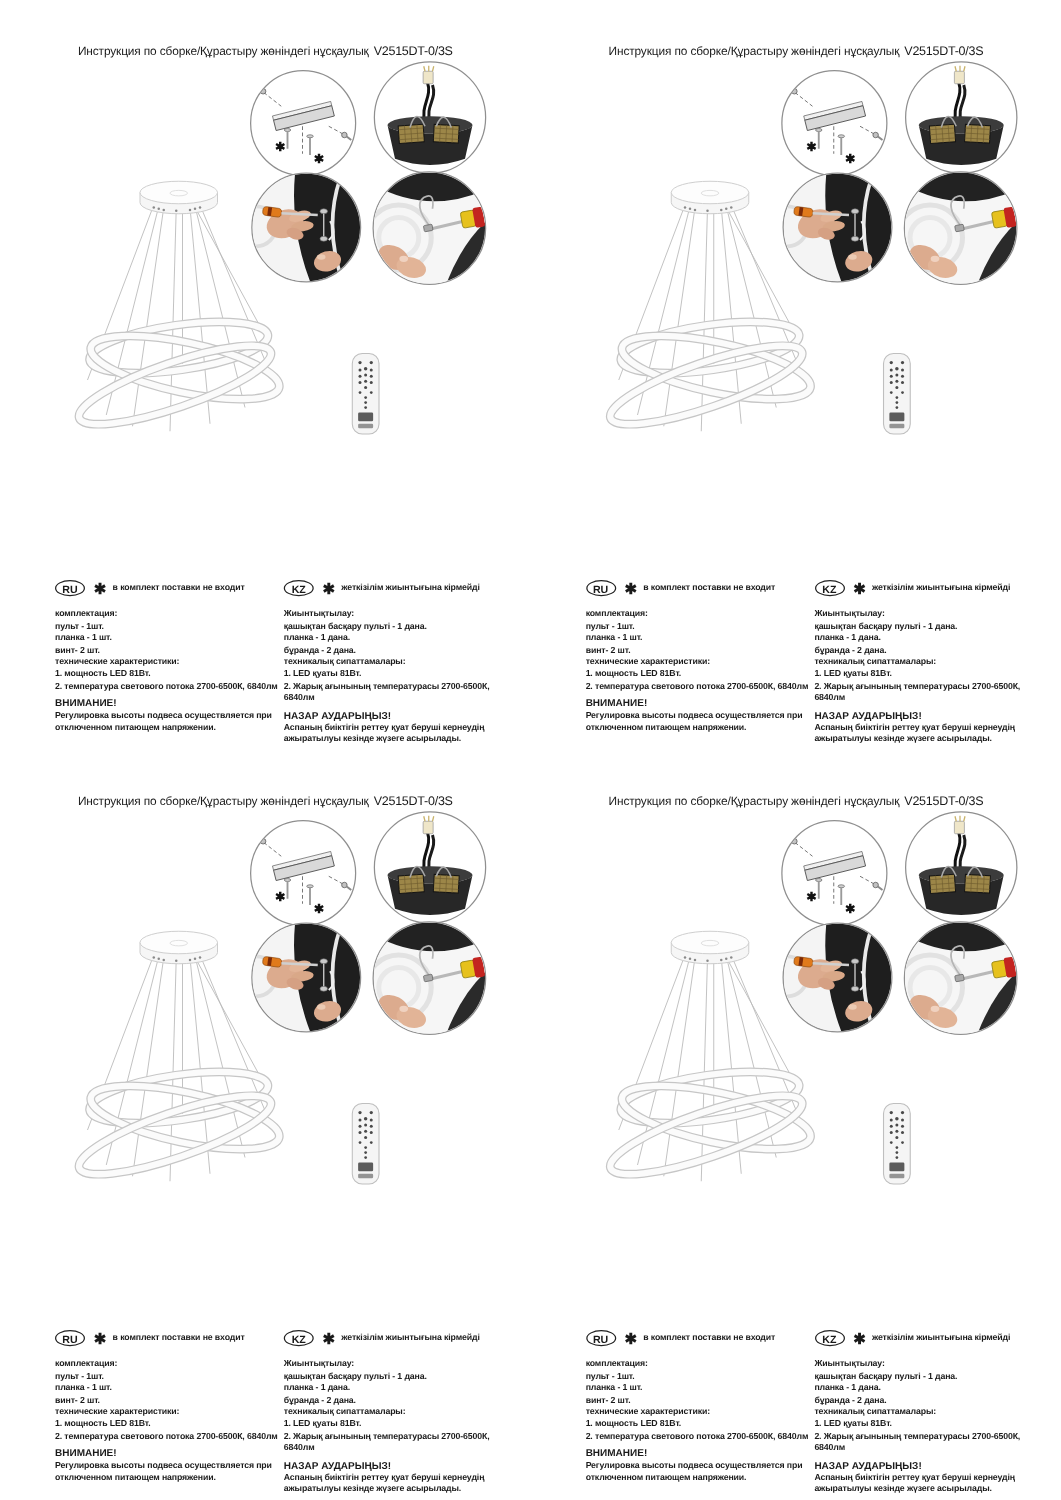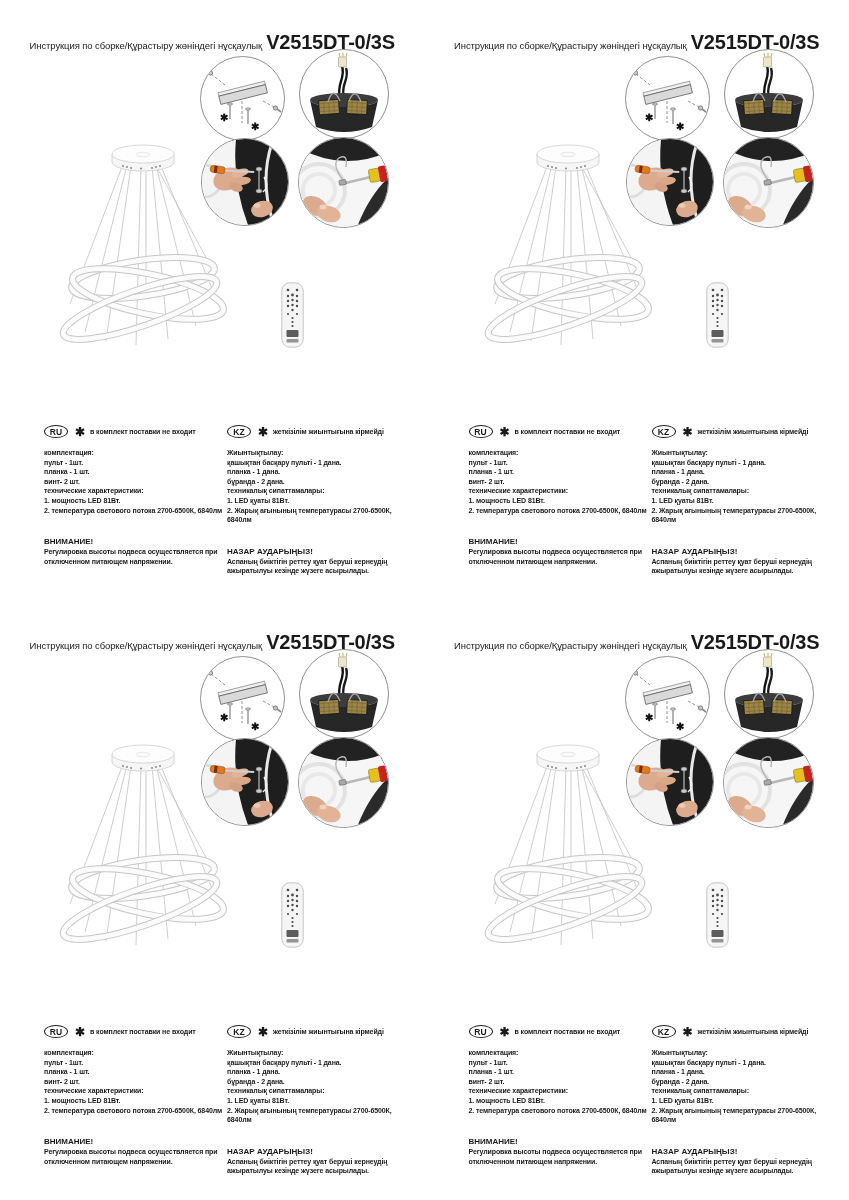--- a/index.html
+++ b/index.html
@@ -3,43 +3,43 @@
 <meta charset="utf-8">
 <style>
   html,body{margin:0;padding:0;background:#ffffff;}
   body{width:849px;height:1200px;font-family:"Liberation Sans",sans-serif;color:#1a1a1a;}
   #page{position:relative;width:849px;height:1200px;display:grid;
         grid-template-columns:424.5px 424.5px;grid-template-rows:600px 600px;}
   .panel{position:relative;width:424.5px;height:600px;overflow:hidden;}
 
   .title{position:absolute;top:31px;left:0;width:100%;text-align:center;white-space:nowrap;}
   .title .t-small{font-size:9.5px;font-weight:normal;letter-spacing:-0.1px;}
-  .title .t-model{font-size:20px;font-weight:bold;margin-left:4px;letter-spacing:-0.2px;}
+  .title .t-model{font-size:10px;font-weight:normal;margin-left:4px;letter-spacing:-0.2px;}
 
   .circle{position:absolute;border-radius:50%;border:1px solid #8f8f8f;background:#fff;overflow:hidden;}
   .c1{left:200px;top:56px;width:83px;height:83px;}
   .c2{left:299px;top:49px;width:88px;height:88px;}
   .c3{left:201px;top:138px;width:86px;height:86px;}
   .c4{left:298px;top:137px;width:89px;height:89px;}
   .circle svg{display:block;width:100%;height:100%;}
 
   .chandelier{position:absolute;left:28px;top:136px;width:235px;height:215px;}
   .remote{position:absolute;left:281px;top:282px;width:23px;height:66px;}
 
   .col{position:absolute;top:424px;width:183px;}
   .col-ru{left:44px;}
   .col-kz{left:227px;}
-  .badge-row{display:flex;align-items:center;height:15px;}
+  .badge-row{display:flex;align-items:center;height:15px;margin-top:39px;}
   .badge{display:inline-flex;align-items:center;justify-content:center;
          min-width:24px;height:13px;border:1.6px solid #222;border-radius:50%;
          font-size:8.5px;font-weight:bold;padding:0 2px;box-sizing:border-box;}
   .ast{font-size:12px;font-weight:bold;margin:0 5px 0 7px;line-height:1;}
   .note{font-size:7px;font-weight:bold;letter-spacing:-0.1px;}
   .spec{margin-top:9px;font-size:7px;font-weight:bold;line-height:9.6px;letter-spacing:-0.1px;}
-  .warn-title{margin-top:22px;font-size:8px;font-weight:bold;line-height:10px;}
+  .warn-title{margin-top:4px;font-size:8px;font-weight:bold;line-height:10px;}
   .warn-text{font-size:7px;font-weight:bold;line-height:9.4px;letter-spacing:-0.1px;}
 </style>
 </head>
 <body>
 
 <div id="page">
   <div class="panel">
 
     <div class="title">
       <span class="t-small">Инструкция по сборке/Құрастыру жөніндегі нұсқаулық</span><span class="t-model">V2515DT-0/3S</span>

